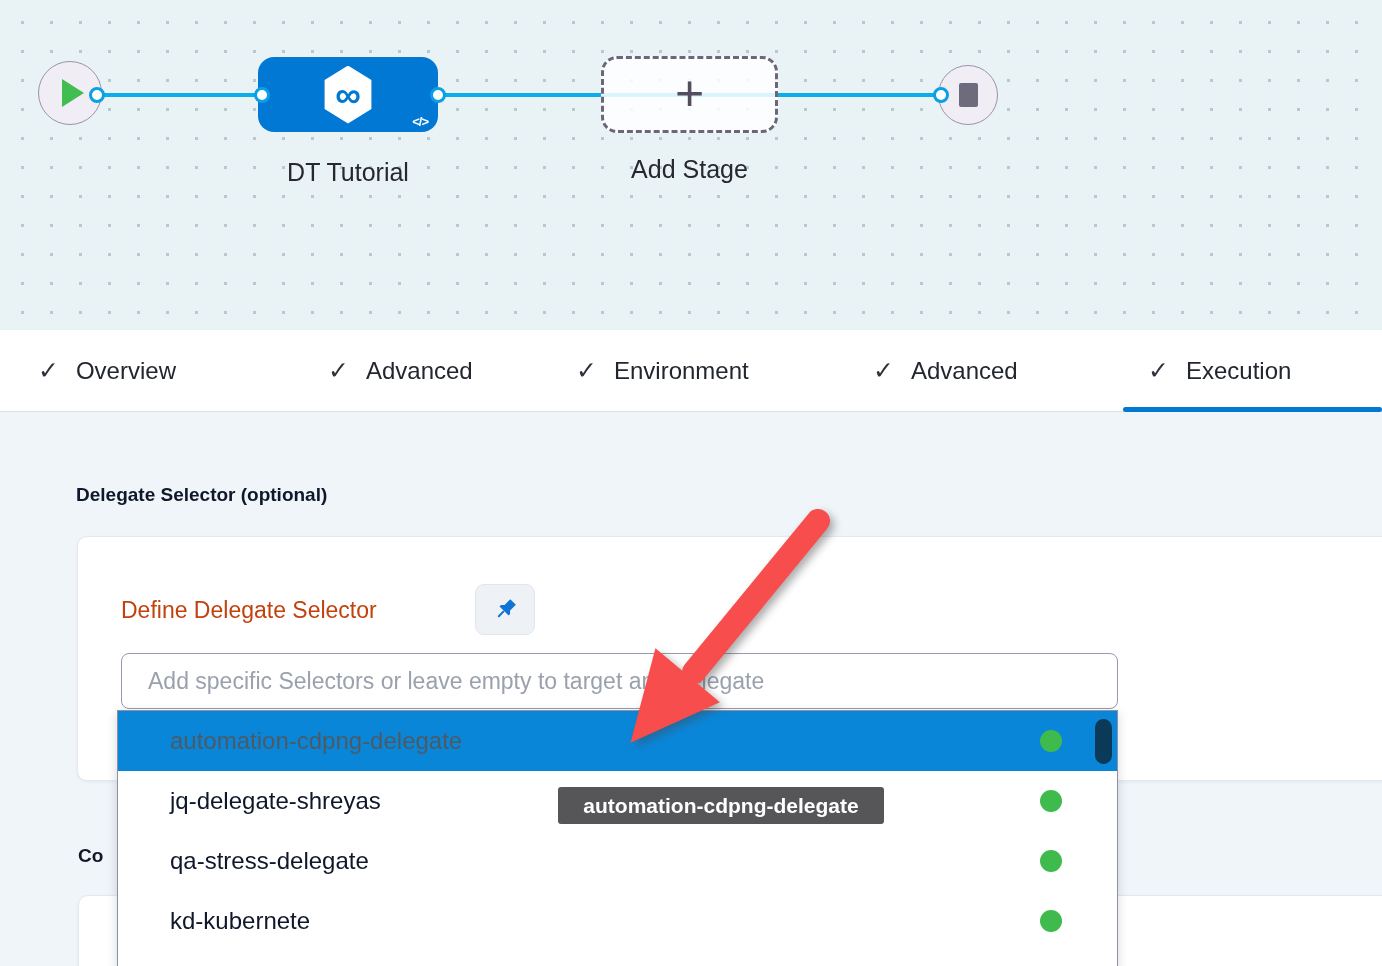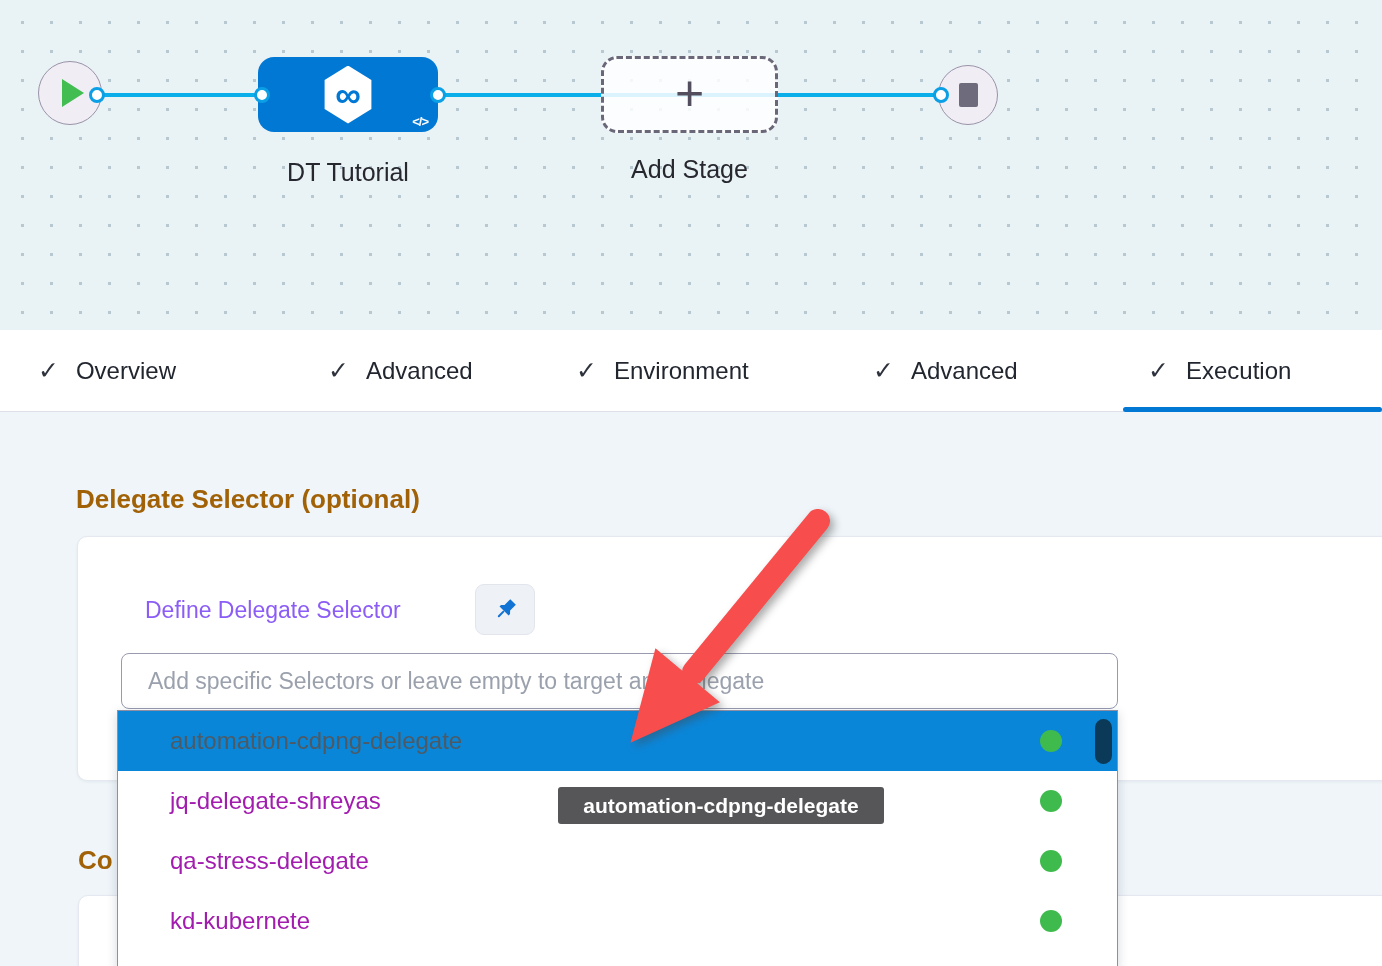--- a/index.html
+++ b/index.html
@@ -69,52 +69,52 @@
   }
   .tab .check { font-size:25px; font-weight:bold; color:#2e323c; }
   .tab .tlabel { font-size:24px; font-weight:500; color:#22262f; }
   .tab-underline {
     position:absolute; left:1123px; bottom:-1px; width:259px; height:5px;
     background:#0278d5; border-radius:3px; z-index:3;
   }
 
   
   .content { position:absolute; left:0; top:412px; width:1382px; height:554px; background:#eff5f9; }
-  .section-heading { position:absolute; font-size:26px; font-weight:bold; color:#a16207; }
+  .section-heading { position:absolute; font-size:19px; font-weight:bold; color:#0f172a; }
   .h-delegate { left:76px; top:72px; }
   .h-co { left:78px; top:433px; }
   .card {
     position:absolute; background:#ffffff; border:1px solid #e5e8f0; border-radius:10px;
     box-shadow:0 1px 3px rgba(40,60,90,0.06);
   }
   .card1 { left:77px; top:124px; width:1330px; height:245px; }
   .card2 { left:78px; top:483px; width:1330px; height:90px; }
 
-  .field-label { position:absolute; left:43px; top:60px; font-size:23px; color:#8b5cf6;margin-left:24px; }
+  .field-label { position:absolute; left:43px; top:60px; font-size:23px; color:#c2410c; }
   .pin-button {
     position:absolute; left:397px; top:47px; width:60px; height:51px;
     background:#eef1f6; border:1px solid #e2e5ec; border-radius:9px;
     display:flex; align-items:center; justify-content:center; cursor:pointer;
   }
   .selector-input {
     position:absolute; left:43px; top:116px; width:997px; height:56px;
     border:1.5px solid #989ab0; border-radius:8px; background:#ffffff;
     font-size:23px; color:#30333d; padding:0 26px; outline:none;
     font-family:"Liberation Sans","DejaVu Sans",sans-serif;
   }
   .selector-input::placeholder { color:#9aa1ad; opacity:1; }
 
   
   .dropdown {
     position:absolute; left:117px; top:298px; width:1001px; height:260px;
     background:#ffffff; border:1.5px solid #8f8fa4; border-bottom:none;
     box-shadow:0 3px 10px rgba(30,40,60,0.18); z-index:5;
   }
   .dd-row { position:relative; height:60px; display:flex; align-items:center; cursor:pointer; }
-  .dd-row .opt-label { margin-left:52px; font-size:24px; color:#a21caf; }
+  .dd-row .opt-label { margin-left:52px; font-size:24px; color:#0f172a; }
   .dd-row.highlighted { background:#0a86d9; }
   .dd-row.highlighted .opt-label { color:#4e5a63; }
   .status-dot {
     position:absolute; right:55px; top:50%; margin-top:-11px;
     width:22px; height:22px; border-radius:50%; background:#3fbb4e;
   }
   .scroll-thumb {
     position:absolute; right:5px; top:8px; width:17px; height:45px;
     background:#0a3a57; border-radius:9px;
   }

